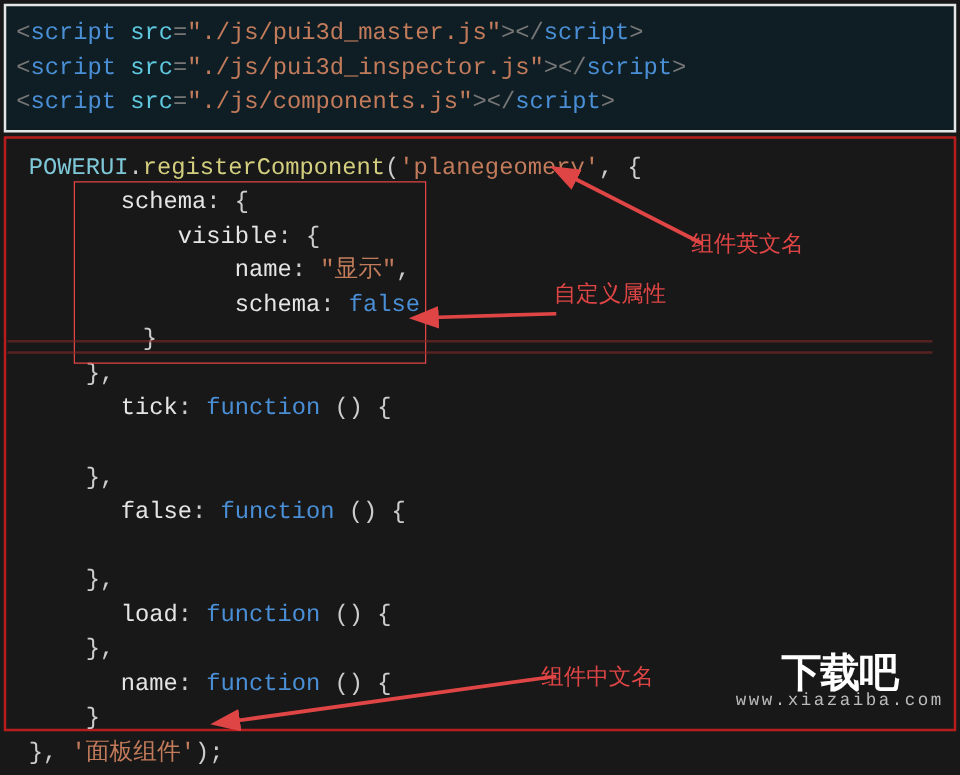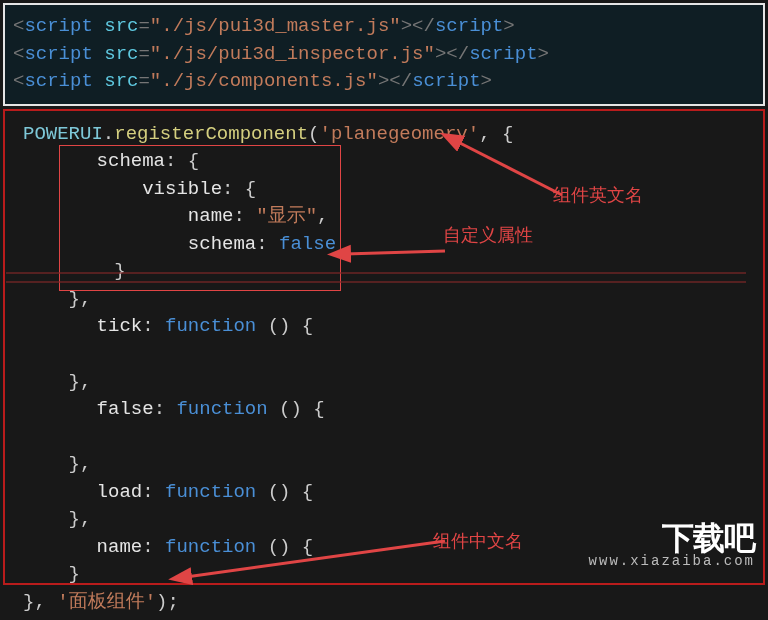--- a/index.html
+++ b/index.html
@@ -11,21 +11,21 @@
 .a {color:#5fc9e0;}
 .s {color:#c27b5b;}
 .k {color:#4a8fd6;margin-top:12px;}
 .fn{color:#d4cf7f;}
 .str{color:#c27b5b;}
 .id{color:#e5e5e5;margin-left:28px;}
 .obj{color:#7ec8d8;}
 .redbox{position:absolute;border:1px solid #e04545;pointer-events:none;}
 .annot{position:absolute;color:#e04545;font-size:18px;font-family:"SimSun","NSimSun",serif;white-space:nowrap;}
 svg.arrow{position:absolute;overflow:visible;pointer-events:none;}
-.logo{position:absolute;right:8px;bottom:6px;text-align:right;color:#fff;}
+.logo{position:absolute;right:8px;bottom:6px;text-align:center;color:#fff;}
 .logo .big{font-size:32px;font-weight:900;letter-spacing:-1px;font-family:"Arial Black",Arial,sans-serif;}
 .logo .small{font-size:14px;letter-spacing:2px;color:#bbb;position:relative;top:-8px;}
 .redline{position:absolute;background:rgba(128,40,40,0.6);height:2px;pointer-events:none;}
 </style>
 </head>
 <body>
 
 <div class="topbox">
   <div class="line"><span class="p">&lt;</span><span class="t">script</span> <span class="a">src</span><span class="p">=</span><span class="s">"<span>./js/pui3d_master.js</span>"</span><span class="p">&gt;&lt;/</span><span class="t">script</span><span class="p">&gt;</span></div>
   <div class="line"><span class="p">&lt;</span><span class="t">script</span> <span class="a">src</span><span class="p">=</span><span class="s">"<span>./js/pui3d_inspector.js</span>"</span><span class="p">&gt;&lt;/</span><span class="t">script</span><span class="p">&gt;</span></div>

